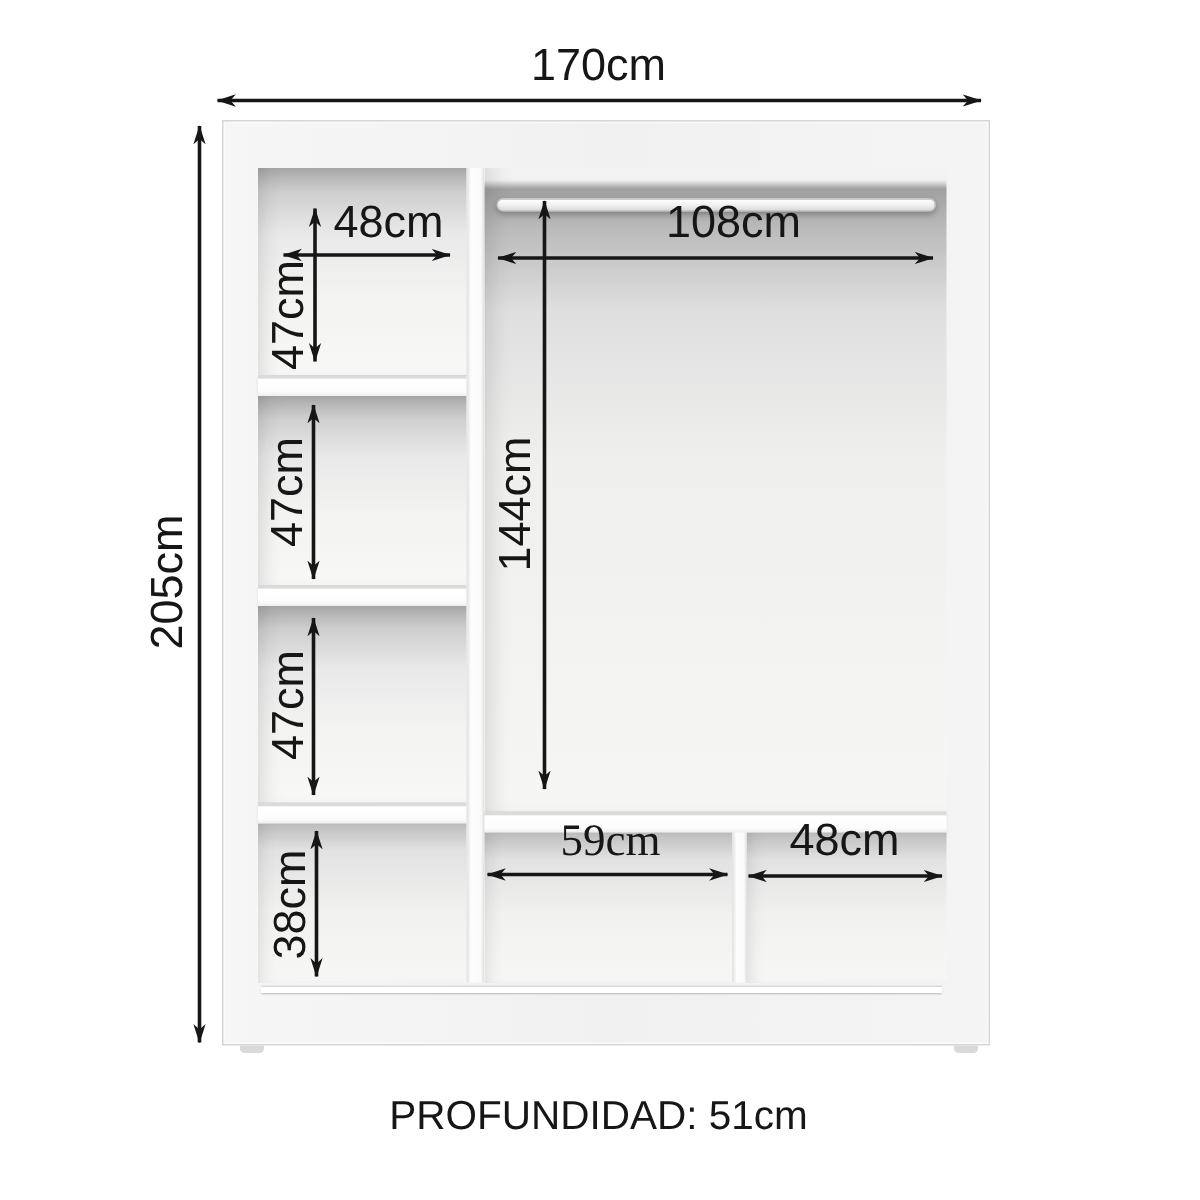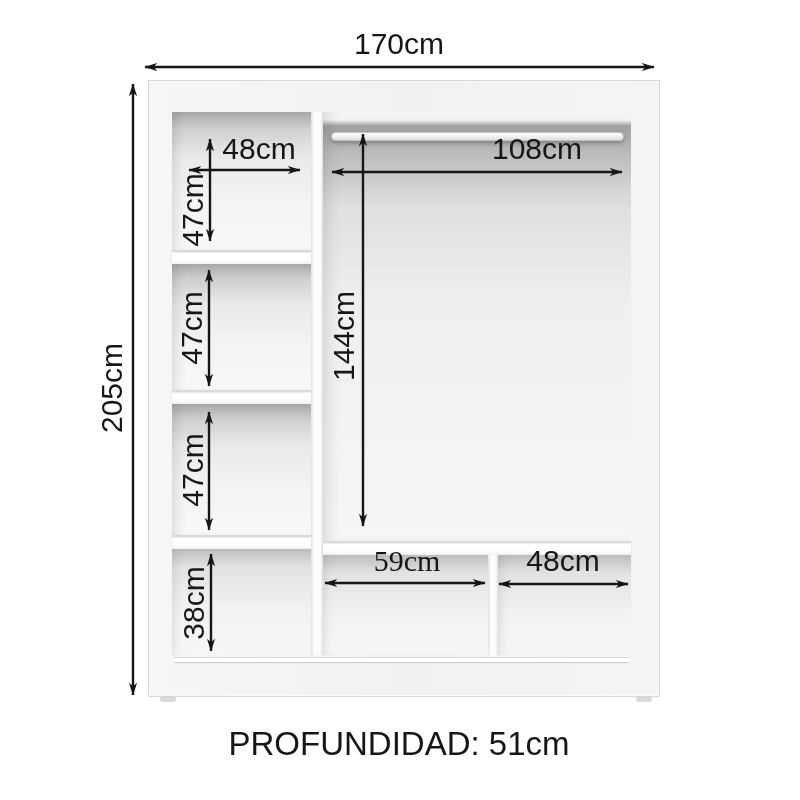--- a/index.html
+++ b/index.html
@@ -71,21 +71,21 @@
     transform: translate(-50%, -50%);
     font-size: 30px;
     color: #161616;
     white-space: nowrap;
     letter-spacing: 0px;
   }
   .dim-label.rot { transform: translate(-50%, -50%) rotate(-90deg); }
   .depth-note {
     position: absolute;
     transform: translate(-50%, -50%);
-    font-size: 33px;
+    font-size: 27px;
     color: #161616;
     white-space: nowrap;
   }
 </style>
 </head>
 <body>
 
 <div class="canvas">
 
   <div class="wardrobe">
@@ -135,20 +135,20 @@
 
   <div class="dim-label" style="left:399px; top:44px;">170cm</div>
   <div class="dim-label rot" style="left:112px; top:388px;">205cm</div>
 
   <div class="dim-label" style="left:259px; top:149px;">48cm</div>
   <div class="dim-label rot" style="left:193px; top:210px;">47cm</div>
   <div class="dim-label rot" style="left:192px; top:328px;">47cm</div>
   <div class="dim-label rot" style="left:193px; top:470px;">47cm</div>
   <div class="dim-label rot" style="left:194px; top:603px;">38cm</div>
 
-  <div class="dim-label" style="left:489px; top:149px;margin-left:48px;">108cm</div>
+  <div class="dim-label" style="left:489px; top:149px;">108cm</div>
   <div class="dim-label rot" style="left:344px; top:336px;">144cm</div>
   <div class="dim-label" style="left:407px; top:561px;font-family:Liberation Serif, serif;">59cm</div>
   <div class="dim-label" style="left:563px; top:561px;">48cm</div>
 
   <div class="depth-note" style="left:399px; top:744px;">PROFUNDIDAD: 51cm</div>
 
 </div>
 
 </body></html>

